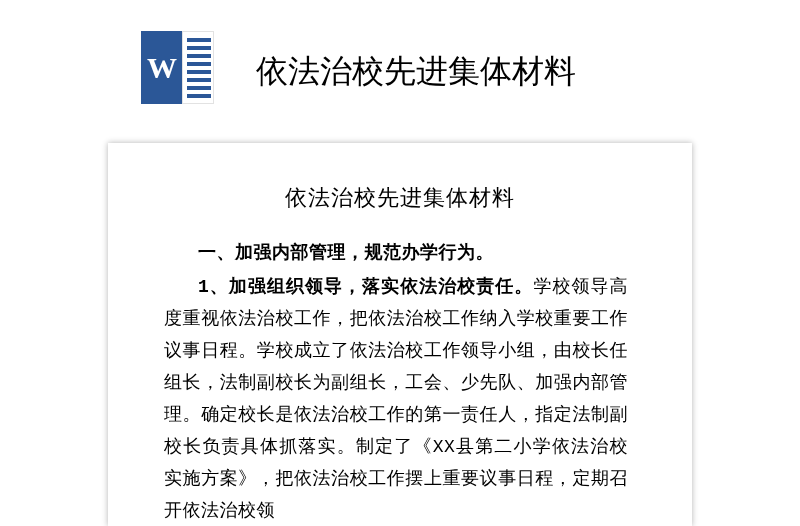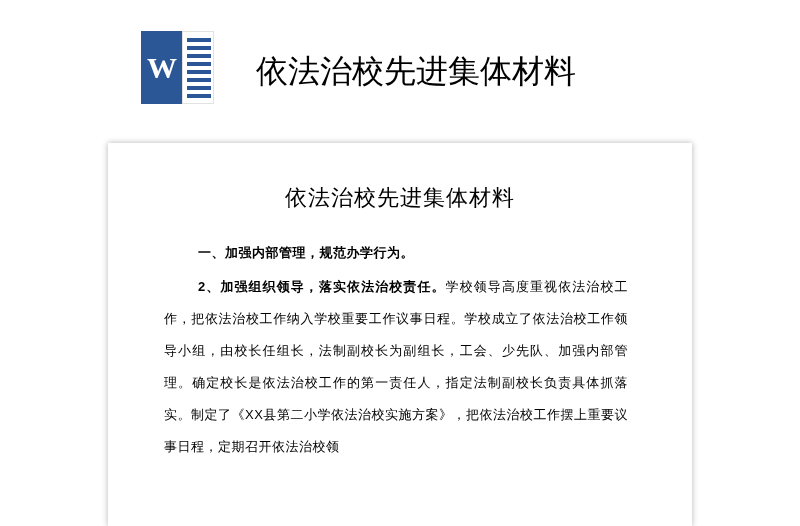--- a/index.html
+++ b/index.html
@@ -107,22 +107,22 @@
     text-align: center;
     font-family: "DejaVu Sans", "Liberation Sans", sans-serif;
     font-size: 22px;
     line-height: 30px;
     color: #000000;
     font-weight: normal;
     letter-spacing: 1px;
     margin-bottom: 24px;
   }
   .para {
-    font-family: Liberation Sans, sans-serif;
-    font-size: 13px;
+    font-family: Liberation Mono, monospace;
+    font-size: 18px;
     line-height: 32px;
     color: #000000;
     text-align: justify;
     text-justify: inter-ideograph;
     margin: 0 8px 2px 0;
     letter-spacing: 0.5px;
   }
   .para.indent {
     text-indent: 34px;
   }
@@ -159,19 +159,19 @@
   <div class="sheet">
     <div class="sheet-inner">
 
       <div class="sheet-title">依法治校先进集体材料</div>
 
       <p class="para indent">
         <span class="b">一、加强内部管理，规范办学行为。</span>
       </p>
 
       <p class="para indent">
-        <span class="b">2、加强组织领导，落实依法治校责任。</span><span>学校领导高度重视依法治校工作，把依法治校工作纳入学校重要工作议事日程。学校成立了依法治校工作领导小组，由校长任组长，法制副校长为副组长，工会、少先队、加强内部管理。确定校长是依法治校工作的第一责任人，指定法制副校长负责具体抓落实。制定了《XX县第二小学依法治校实施方案》，把依法治校工作摆上重要议事日程，定期召开依法治校领</span>
+        <span class="b">1、加强组织领导，落实依法治校责任。</span><span>学校领导高度重视依法治校工作，把依法治校工作纳入学校重要工作议事日程。学校成立了依法治校工作领导小组，由校长任组长，法制副校长为副组长，工会、少先队、加强内部管理。确定校长是依法治校工作的第一责任人，指定法制副校长负责具体抓落实。制定了《XX县第二小学依法治校实施方案》，把依法治校工作摆上重要议事日程，定期召开依法治校领</span>
       </p>
 
     </div>
   </div>
 
 </div>
 
 </body></html>

